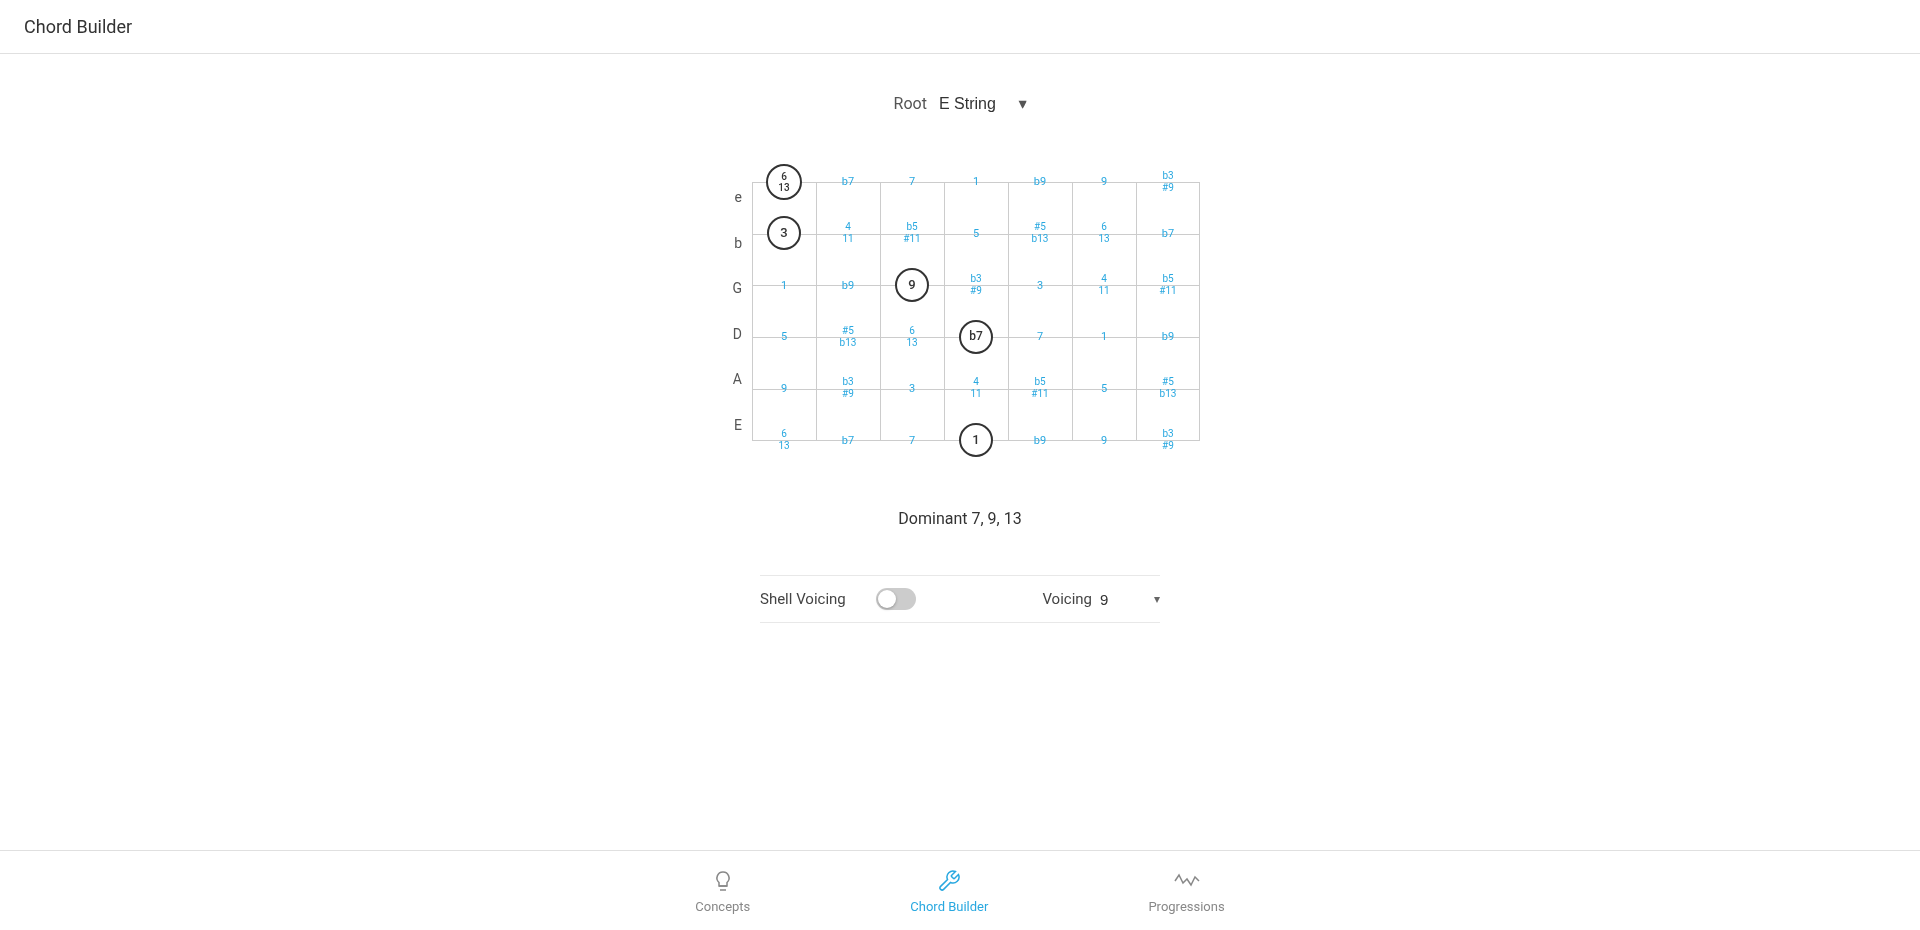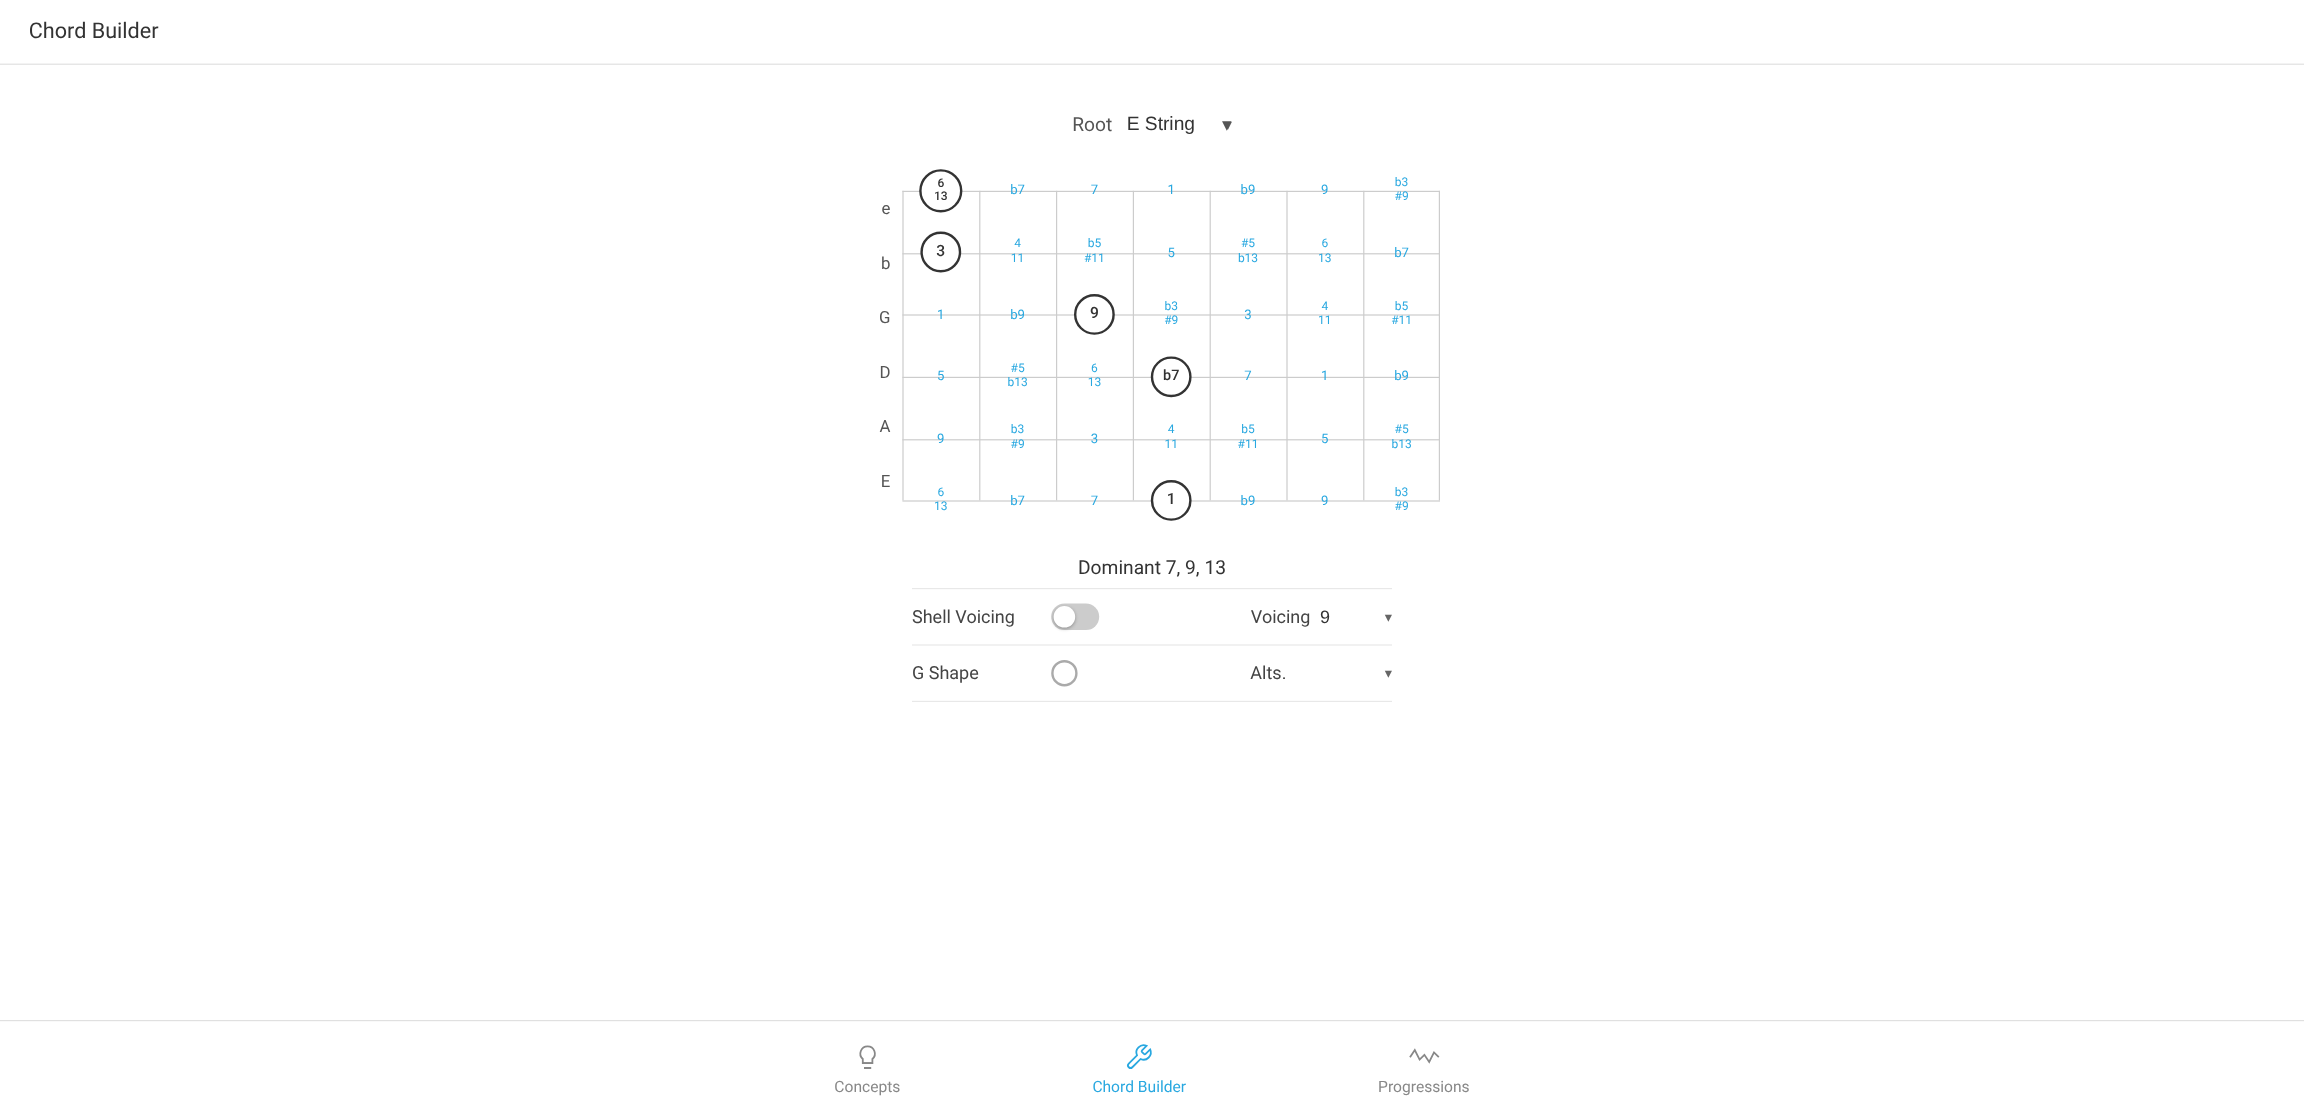--- a/index.html
+++ b/index.html
@@ -9,20 +9,21 @@
       padding: 16px 24px;
       border-bottom: 1px solid #e0e0e0;
     }
     .app-title { font-size: 18px; font-weight: 400; color: #333; }
 
     .main-content {
       display: flex;
       flex-direction: column;
       align-items: center;
       padding-top: 40px;
+      gap: 23px;
     }
 
     
     .root-row {
       display: flex;
       align-items: center;
       gap: 12px;
       margin-bottom: 20px;
     }
     .root-label { font-size: 16px; color: #555; }
@@ -74,21 +75,21 @@
       color: #333;
       font-weight: 500;
       line-height: 1.1;
       text-align: center;
     }
 
     
     .chord-name {
       font-size: 16px;
       color: #333;
-      margin-bottom: 8px;
+      margin-bottom: 24px;
       text-align: center;
     }
 
     
     .controls {
       width: 400px;
       display: flex;
       flex-direction: column;
       gap: 0;
     }
@@ -359,33 +360,20 @@
           <select class="control-select">
             <option>7</option>
             <option selected="">9</option>
             <option>13</option>
           </select>
         </div>
       </div>
     </div>
 
 
-    <div class="control-row">
-      <span class="control-label">G Shape</span>
-      <div class="radio-btn empty"></div>
-
-      <div class="control-right">
-        <span class="control-sublabel">Alts.</span>
-        <div class="control-select-wrapper">
-          <select class="control-select" style="min-width:80px;">
-            <option></option>
-          </select>
-        </div>
-      </div>
-    </div>
 
   </div>
 </div>
 
 <div class="bottom-nav">
 
   <div class="nav-item">
     <div class="nav-icon">
 
       <svg width="24" height="24" viewBox="0 0 24 24" fill="none" stroke="#888" stroke-width="1.5">

